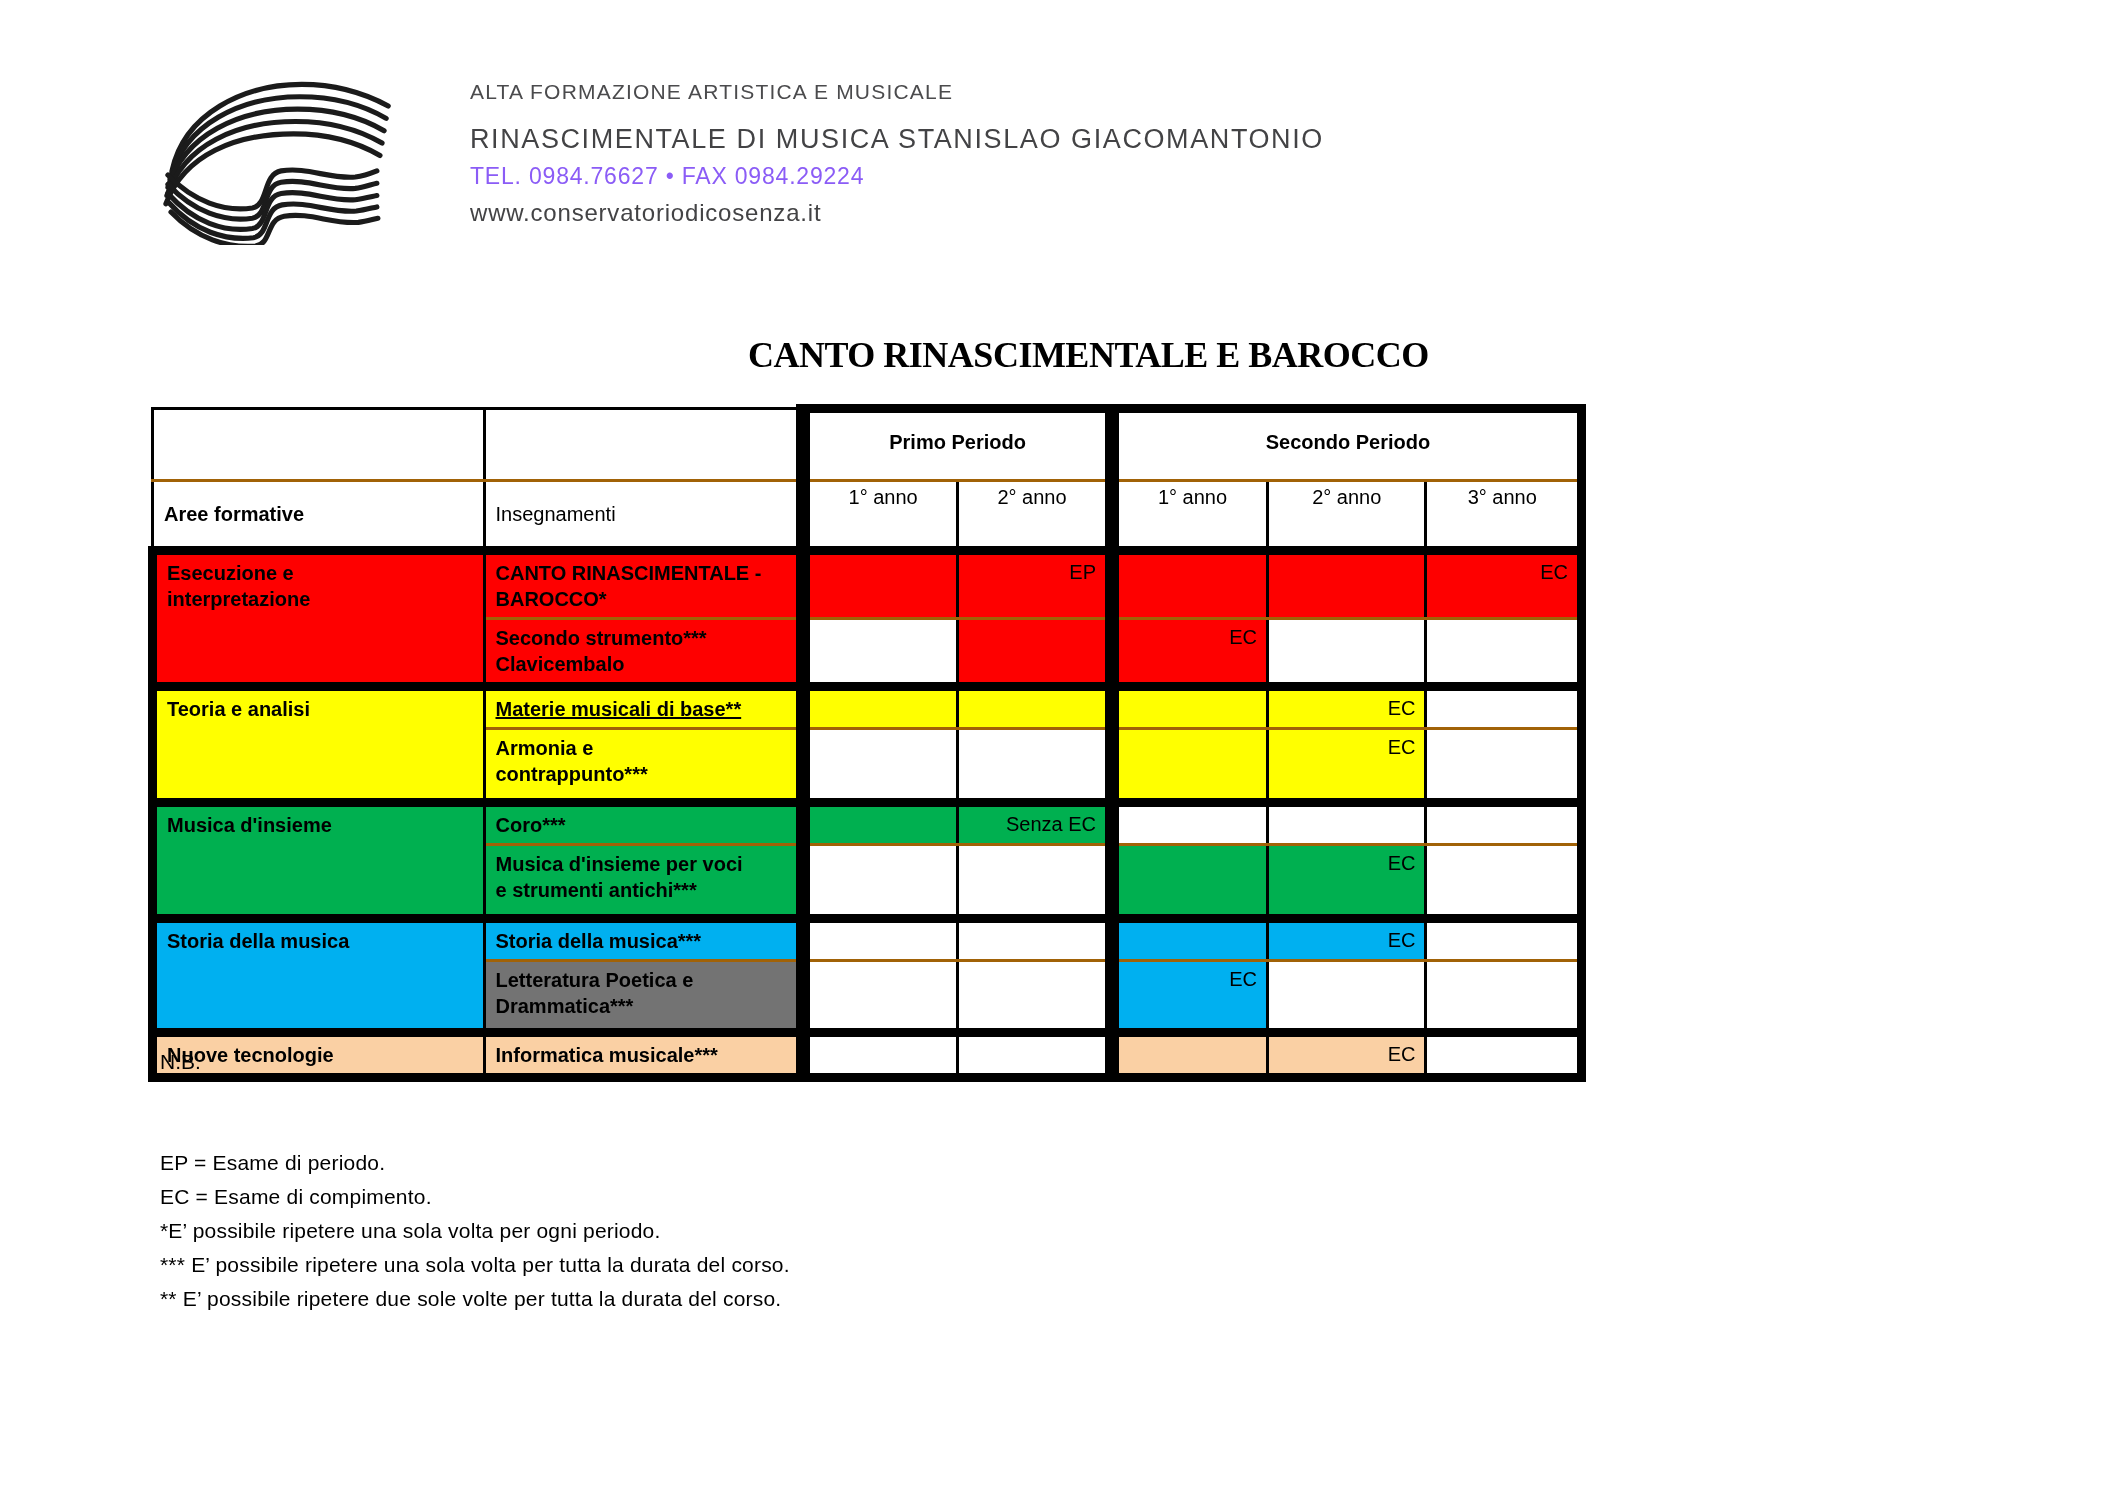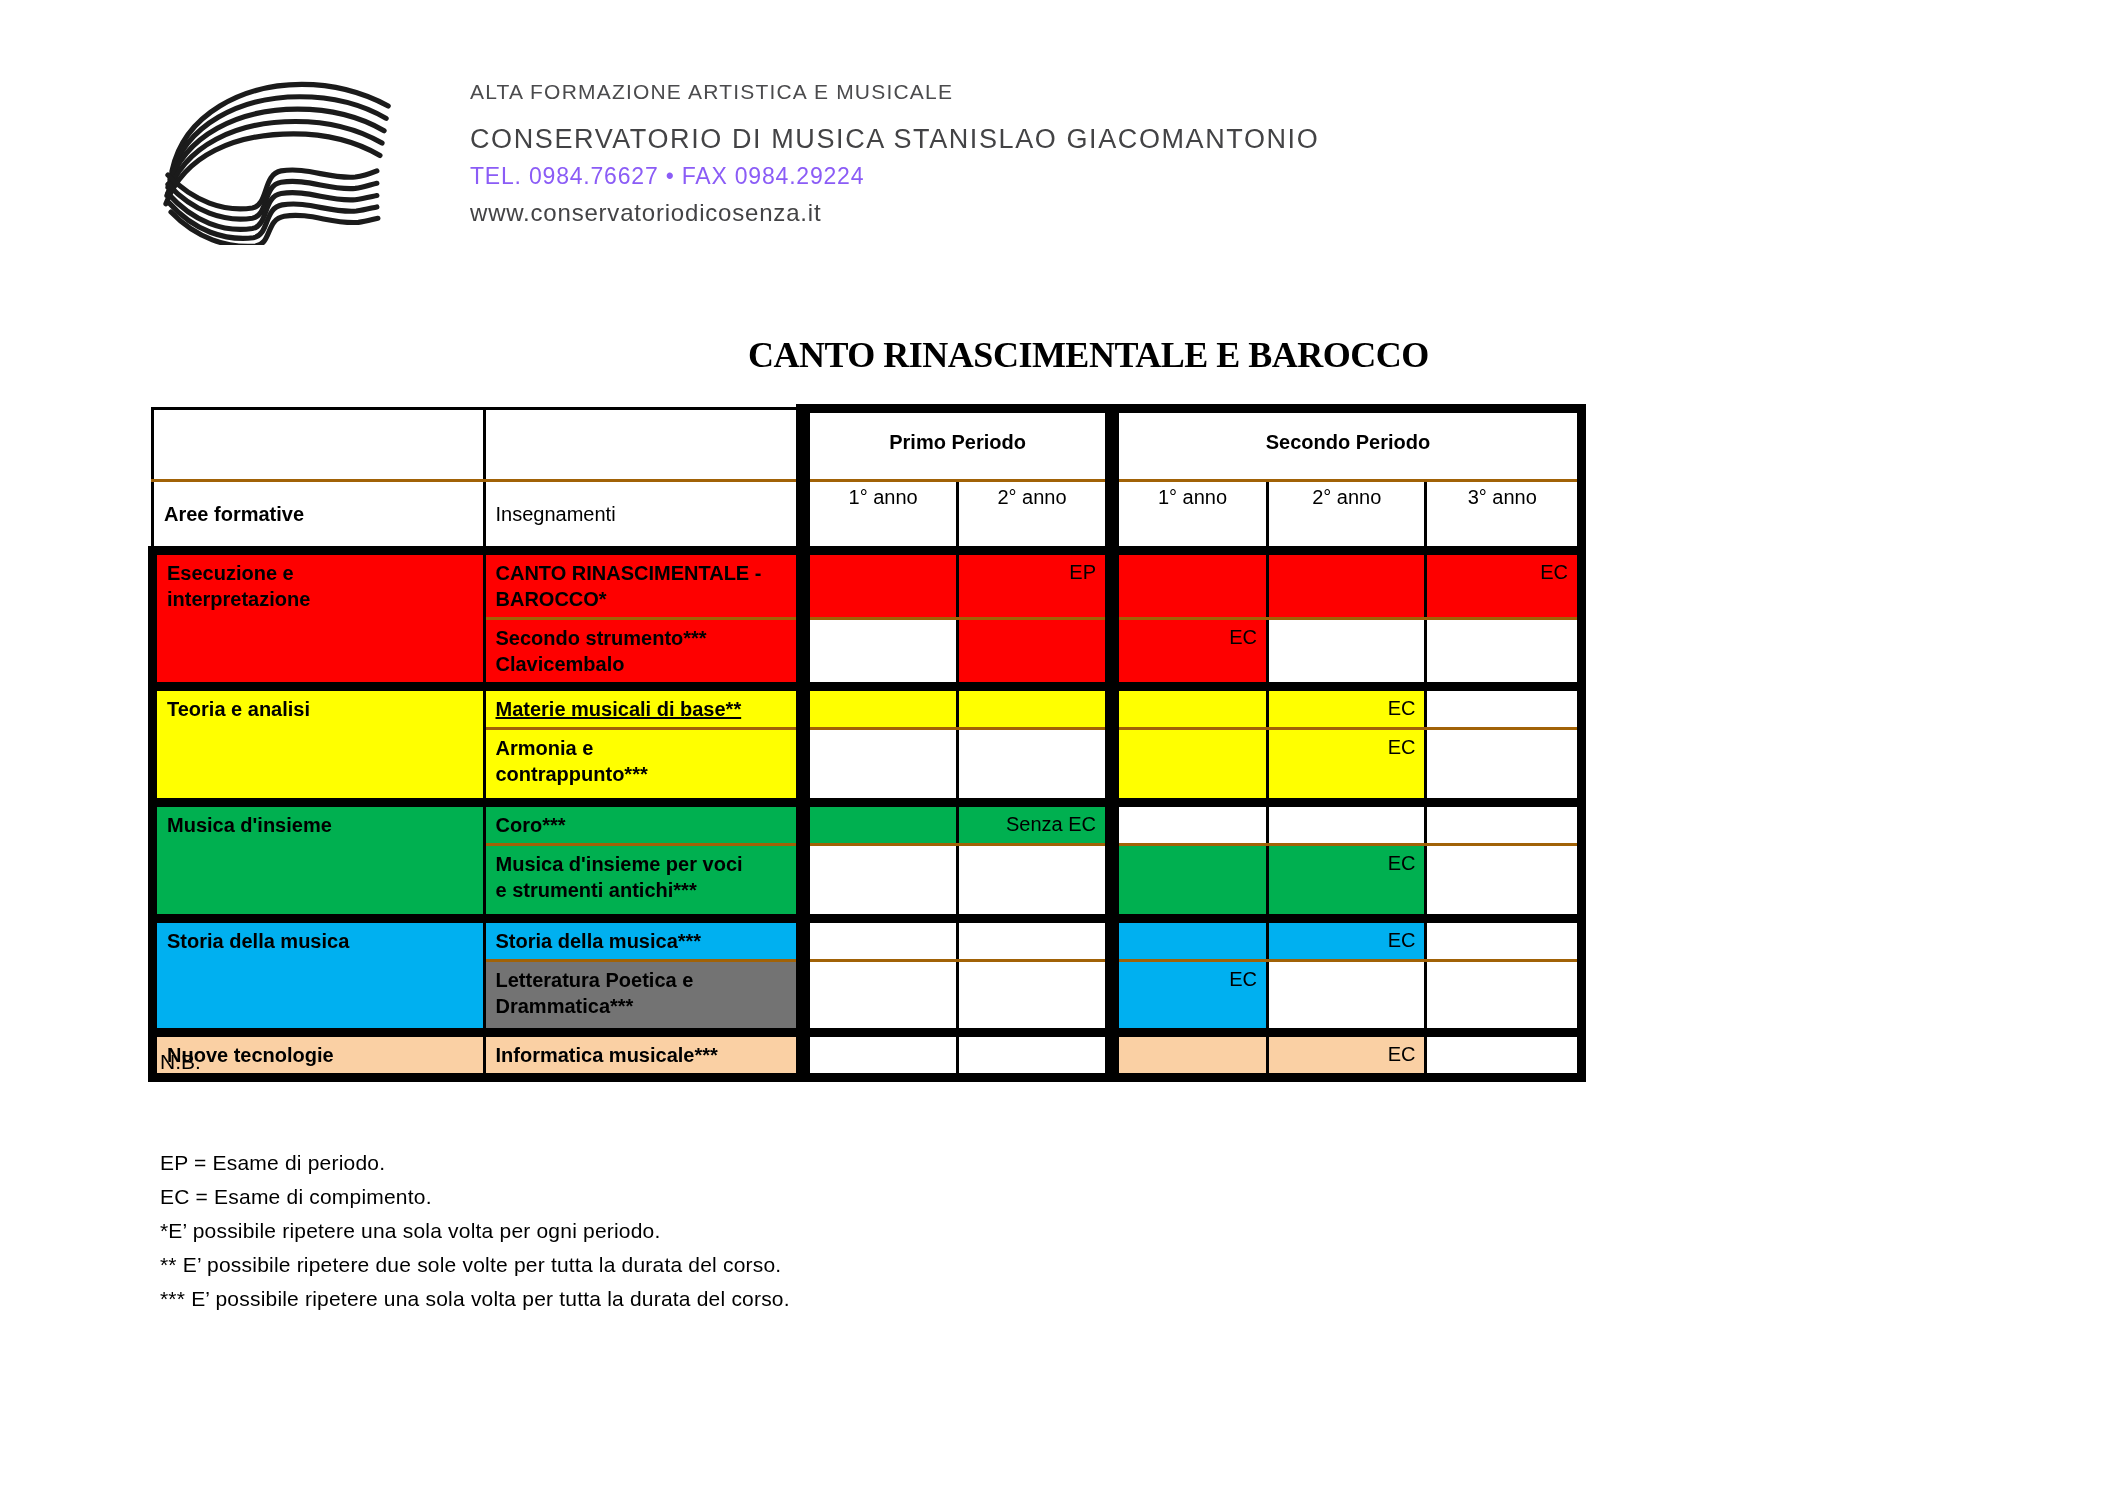--- a/index.html
+++ b/index.html
@@ -74,21 +74,21 @@
     <path d="M8,130 C26,82 76,62 132,62 C164,62 192,69 216,83"></path>
     <path d="M10,102 C35,128 65,138 92,134 C108,131 102,101 120,98 C146,94 166,106 192,104 C200,103 208,100 213,98"></path>
     <path d="M10,111 C35,138 65,148 92,144 C108,141 102,112 120,109 C146,105 166,117 192,115 C200,114 208,111 213,110"></path>
     <path d="M10,120 C35,148 65,158 92,154 C108,151 102,123 120,120 C146,116 166,128 192,126 C200,125 208,123 213,122"></path>
     <path d="M11,129 C36,157 66,166 93,163 C109,160 103,134 121,131 C147,127 167,139 193,137 C201,136 208,134 213,133"></path>
     <path d="M13,138 C38,164 68,173 95,171 C111,169 105,145 123,142 C149,138 169,150 195,148 C203,147 209,145 214,144"></path>
   </svg>
 
   <div class="lh">
     <div class="l2">ALTA FORMAZIONE ARTISTICA E MUSICALE</div>
-    <div class="l3">CONSERVATORIO DI MUSICA STANISLAO GIACOMANTONIO</div>
+    <div class="l3">RINASCIMENTALE DI MUSICA STANISLAO GIACOMANTONIO</div>
     <div class="l5">TEL. 0984.76627 • FAX 0984.29224</div>
     <div class="l6">www.conservatoriodicosenza.it</div>
   </div>
 
   <div class="doc-title">CANTO RINASCIMENTALE E BAROCCO</div>
 
   <div class="tbl-wrap">
     <table class="course">
       <colgroup>
         <col style="width:322px">
@@ -207,17 +207,17 @@
       </tr>
     </tbody>
       </table>
   </div>
 
   <div class="nb">N.B.</div>
   <div class="notes">
     <div>EP = Esame di periodo.</div>
     <div>EC = Esame di compimento.</div>
     <div>*E’ possibile ripetere una sola volta per ogni periodo.</div>
+    <div>*** E’ possibile ripetere una sola volta per tutta la durata del corso.</div>
     <div>** E’ possibile ripetere due sole volte per tutta la durata del corso.</div>
-    <div>*** E’ possibile ripetere una sola volta per tutta la durata del corso.</div>
   </div>
 
 </div>
 
 </body></html>

